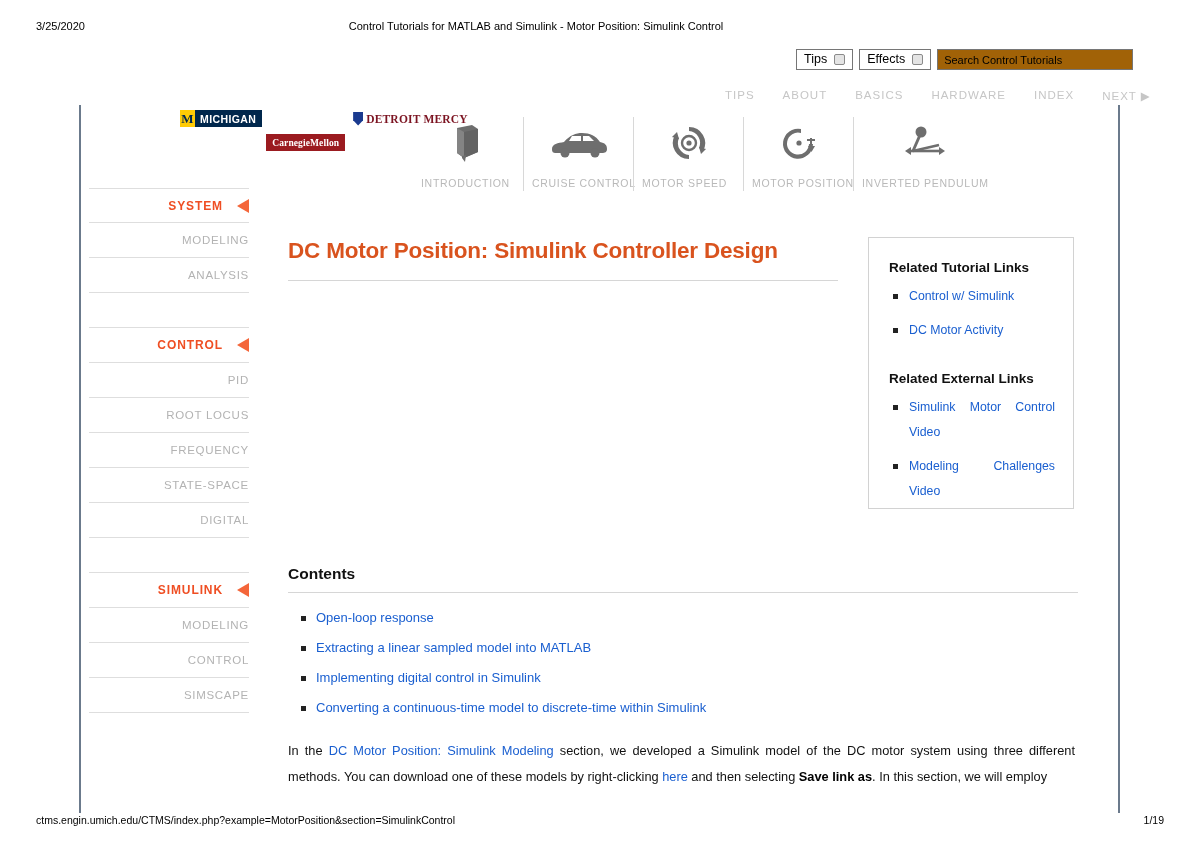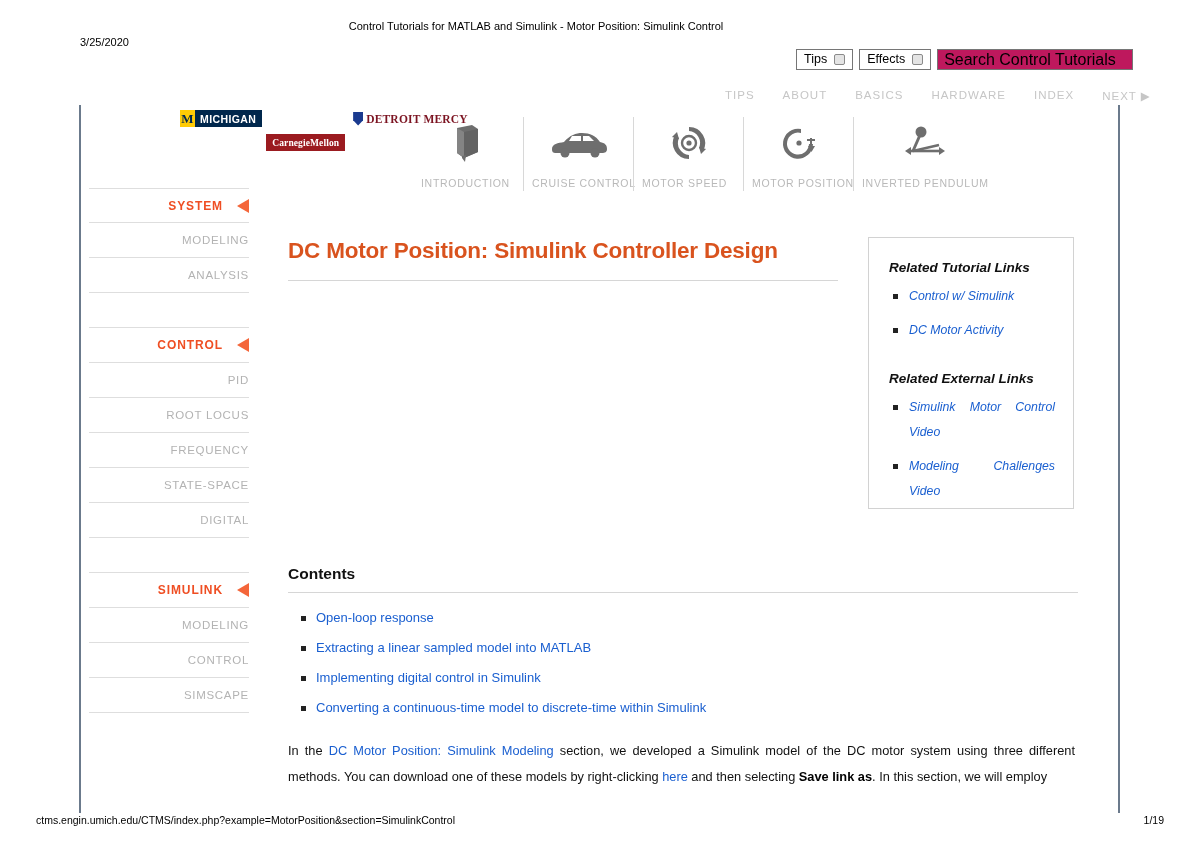--- a/index.html
+++ b/index.html
@@ -11,43 +11,43 @@
     color: #000;
     overflow: hidden;
   }
   .page { position: relative; width: 1200px; height: 848px; }
 
   
   .print-header {
     position: absolute; top: 20px; left: 0; width: 1200px;
     height: 16px; font-size: 11px; color: #000;
   }
-  .print-date { position: absolute; left: 36px; top: 16px; margin-left: 44px; }
+  .print-date { position: absolute; left: 36px; top: 0; }
   .print-title { position: absolute; left: 0; top: 0; width: 1072px; text-align: center; }
 
   
   .searchrow {
     position: absolute; top: 49px; left: 796px;
     display: flex; align-items: stretch; gap: 6px;
   }
   .tipbtn {
     display: flex; align-items: center; gap: 7px;
     border: 1px solid #767676; background: #fff;
     padding: 2px 7px; font-size: 12.5px; color: #000;
     height: 21px; line-height: 15px;
   }
   .chk {
     width: 11px; height: 11px;
     border: 1px solid #8a8a8a; background: #e4e4e4;
     border-radius: 2px; display: block;
   }
   .searchbox {
-    border: 1px solid #767676; background: #be185d;
+    border: 1px solid #767676; background: #a16207;
     width: 196px; height: 21px; padding: 2px 6px;
-    font-size: 16px; color: #000; line-height: 16px;
+    font-size: 11px; color: #000; line-height: 16px;
     display: flex; align-items: center;
   }
 
   
   .logos { position: absolute; top: 86px; left: 180px; display: flex; align-items: center; gap: 4px; }
   .logo-mich {
     display: flex; align-items: center; height: 17px;
     background: #00274c; color: #fff;
     font-size: 10.5px; font-weight: bold; letter-spacing: .4px;
     padding-right: 6px;
@@ -169,21 +169,20 @@
   }
   .para a { color: #1a5fd0; text-decoration: none; }
   .para b { font-weight: bold; color: #000; }
 
   
   .relbox {
     position: absolute; left: 868px; top: 237px;
     width: 206px; height: 272px;
     border: 1px solid #d2d2d2; background: #fff;
     padding: 22px 18px 0 20px;
-    font-style: italic;
   }
   .rel-h {
     font-size: 13.5px; font-weight: bold; color: #111;
     margin-bottom: 9px;
   }
   .rel-h.second { margin-top: 28px; }
   .rel-list { list-style: none; margin: 0; padding: 0; }
   .rel-list li {
     position: relative; padding-left: 20px; margin-bottom: 9px;
     font-size: 12.3px; line-height: 25px; color: #1a5fd0;

